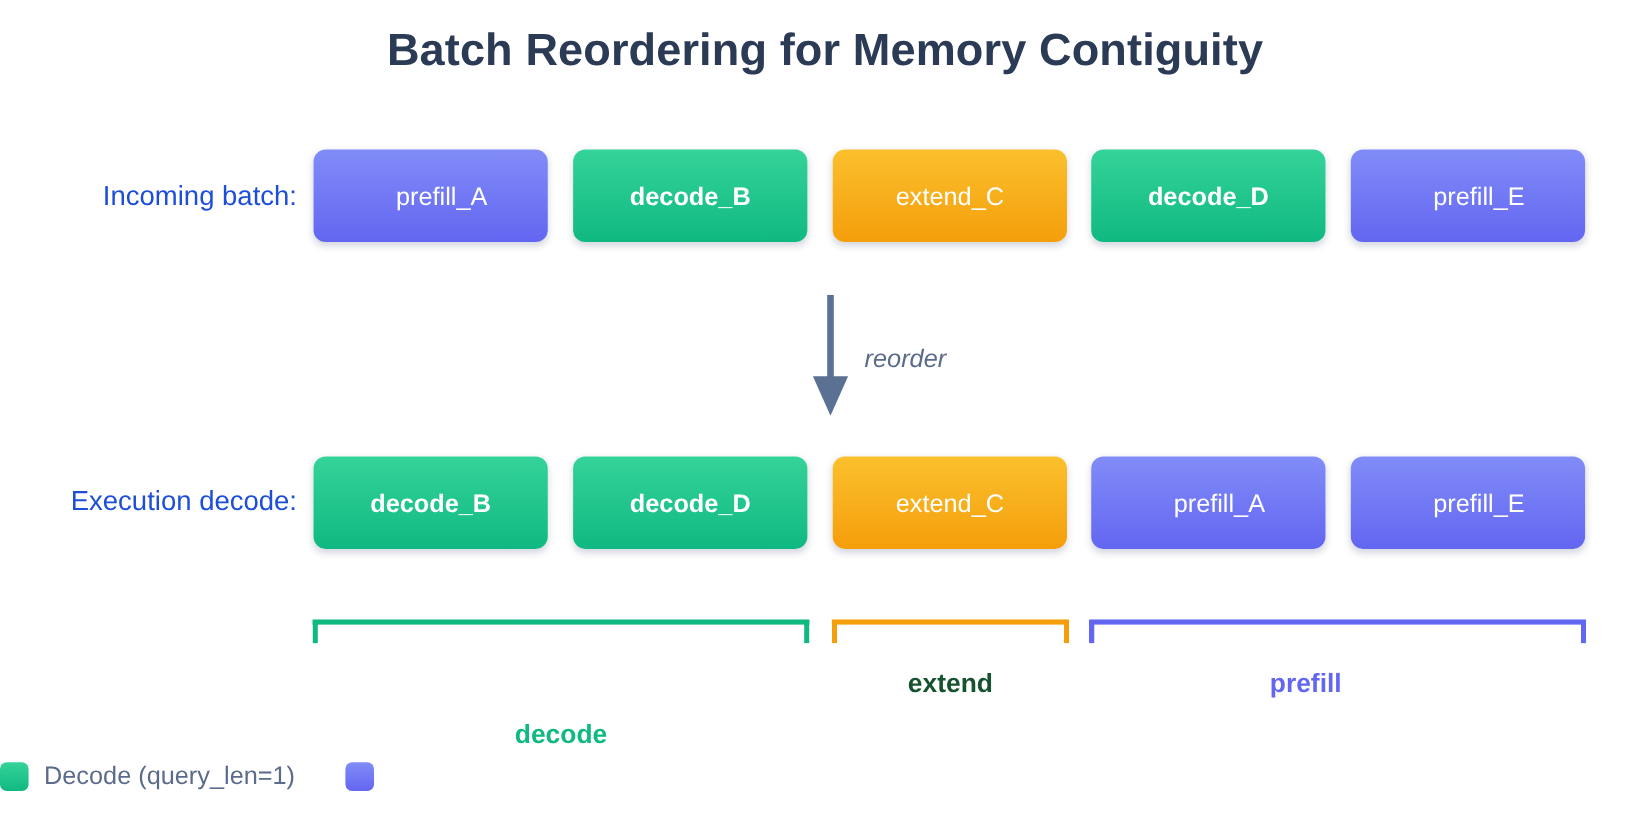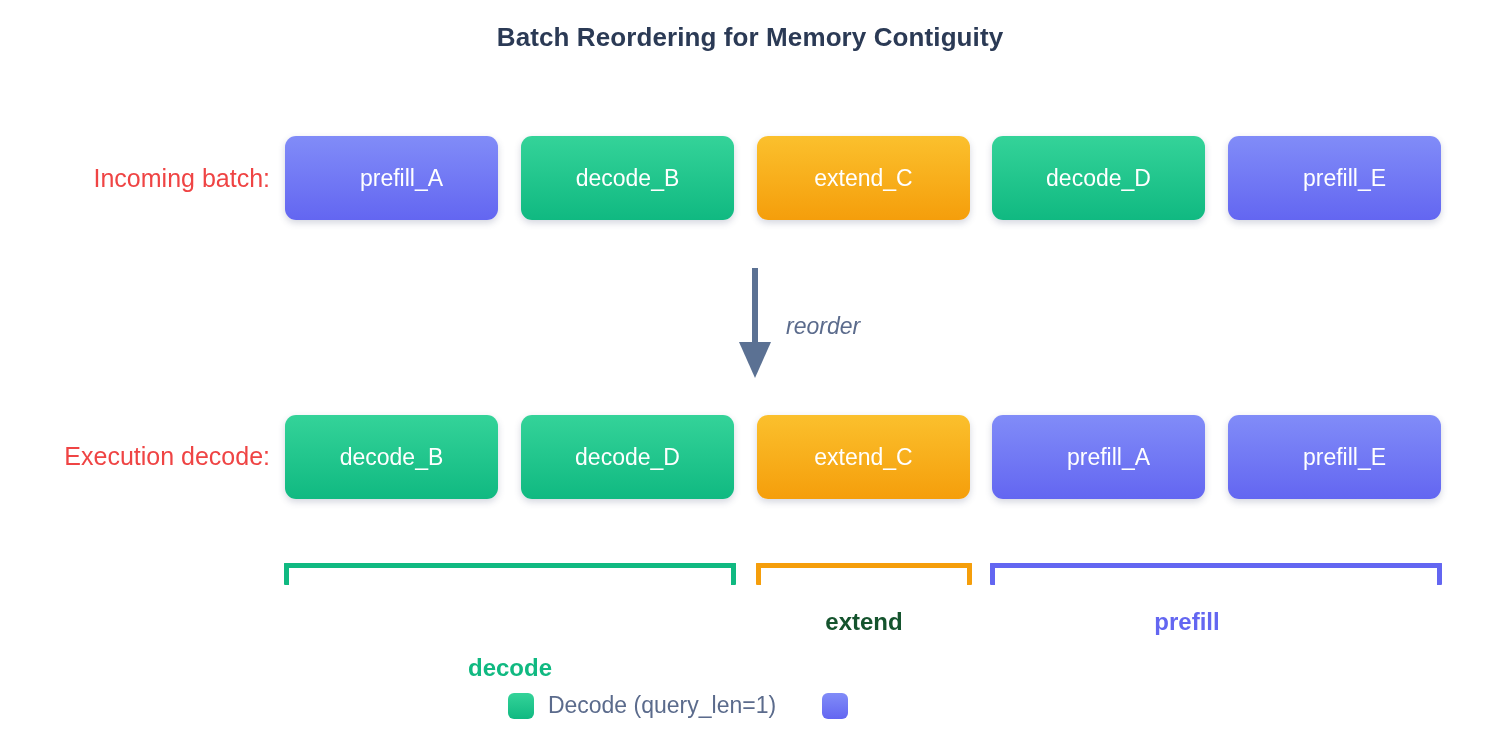--- a/index.html
+++ b/index.html
@@ -19,51 +19,51 @@
     background: #ffffff;
   }
 
   
   .title {
     position: absolute;
     top: 22px;
     left: 0;
     width: 1500px;
     text-align: center;
-    font-size: 26px;
+    font-size: 41px;
     font-weight: bold;
     color: #2b3a55;
     letter-spacing: 0.1px;
   }
 
   
   .row-label {
     position: absolute;
     font-size: 25px;
-    color: #ef4444;
+    color: #1d4ed8;
     white-space: nowrap;
     text-align: right;
   }
   .row-label.incoming { left: 45px; width: 225px; top: 164px; }
   .row-label.execution { left: 45px; width: 225px; top: 442px; }
 
   
   .box {
     position: absolute;
     height: 84px;
     border-radius: 11px;
     display: flex;
     align-items: center;
     justify-content: center;
     color: #ffffff;
     font-size: 23px;
     box-shadow: 0 3px 7px rgba(60,70,110,0.22);
     user-select: none;
   }
-  .box.green  { background: linear-gradient(180deg, #34d399 0%, #10b981 100%); }
+  .box.green  { background: linear-gradient(180deg, #34d399 0%, #10b981 100%); font-weight: bold; }
   .box.orange { background: linear-gradient(180deg, #fbc02d 0%, #f59e0b 100%); }
   .box.purple { background: linear-gradient(180deg, #818cf8 0%, #6366f1 100%); padding-left: 20px; }
 
   .row1 { top: 136px; }
   .row2 { top: 415px; }
 
   
   .arrow-svg {
     position: absolute;
     left: 725px;
@@ -107,21 +107,21 @@
   .group-label.orange { color: #14532d; }
   .group-label.purple { color: #6366f1; }
 
   
   .legend {
     position: absolute;
     top: 692px;
     left: 0;
     width: 1356px;
     display: flex;
-    justify-content: center;
+    justify-content: flex-start;
     align-items: center;
     gap: 46px;
   }
   .legend-item {
     display: flex;
     align-items: center;
     gap: 14px;
   }
   .legend-swatch {
     width: 26px;

